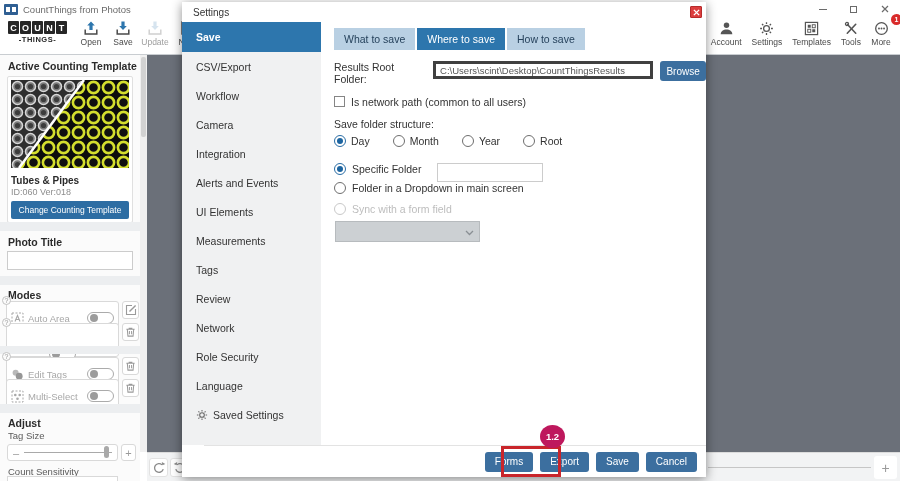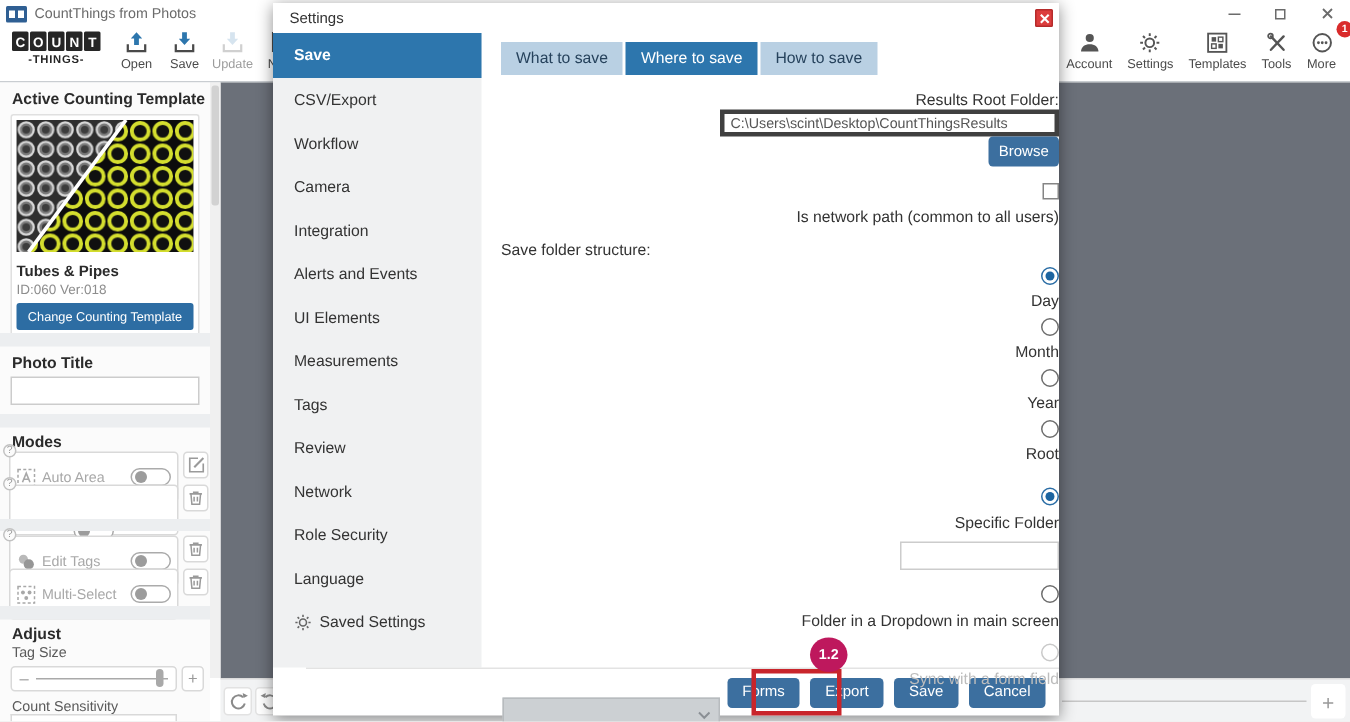--- a/index.html
+++ b/index.html
@@ -86,21 +86,21 @@
   .dlg-close{position:absolute;right:4px;top:4px;width:12px;height:12px;background:#dc3d3d;border:1px solid #b52b2b;
              border-radius:1px;display:flex;align-items:center;justify-content:center;}
   .dlg-body{flex:1;display:flex;min-height:0;}
   .dlg-nav{width:139px;flex:none;background:#f0f1f2;}
   .nav-item{height:29px;display:flex;align-items:center;padding-left:14px;font-size:10.5px;color:#333;gap:5px;}
   .nav-item.selected{background:#2d76ad;color:#fff;height:30px;font-weight:bold;}
   .dlg-content{flex:1;padding:4px 0 0 13px;position:relative;font-size:10.5px;}
   .tabs{display:flex;margin-top:2px;}
   .tab{padding:5px 10px;background:#b9d0e3;color:#26425c;margin-right:2px;font-size:10.5px;}
   .tab.active{background:#2d76ad;color:#fff;}
-  .frow{display:flex;align-items:flex-end;flex-direction:column;}
+  .frow{display:flex;align-items:flex-start;}
   .path-input{margin-left:6px;width:226px;height:18px;border:3px solid #404040;font-size:9.5px;color:#555;
               padding:0 4px;font-family:inherit;}
   .btn-blue{background:#3c6f9f;color:#fff;border-radius:3px;font-size:10px;display:flex;
             align-items:center;justify-content:center;height:20px;}
   .browse{width:47px;margin-left:7px;}
   .cb{width:11px;height:11px;border:1px solid #858585;background:#fff;flex:none;}
   .radio{width:12px;height:12px;border-radius:50%;border:1px solid #6e6e6e;background:#fff;position:relative;flex:none;}
   .radio.sel{border-color:#2a6da5;}
   .radio.sel::after{content:"";position:absolute;inset:2px;border-radius:50%;background:#1c64a0;}
   .radio.dis{border-color:#c9c9c9;}
@@ -414,21 +414,21 @@
           <input class="path-input" value="C:\Users\scint\Desktop\CountThingsResults" style="">
           <div class="btn-blue browse">Browse</div>
         </div>
 
         <div class="frow gap6" style="margin-top:11px;">
           <div class="cb"></div>
           <span>Is network path (common to all users)</span>
         </div>
 
         <div style="margin-top:10px;">Save folder structure:</div>
-        <div class="frow" style="margin-top:5px;gap:5px;">
+        <div class="frow" style="margin-top:5px;gap:23px;">
           <div class="frow gap5">
             <div class="radio sel"></div>
             <span>Day</span>
           </div>
           <div class="frow gap5">
             <div class="radio"></div>
             <span>Month</span>
           </div>
           <div class="frow gap5">
             <div class="radio"></div>
@@ -439,21 +439,21 @@
             <span>Root</span>
           </div>
         </div>
 
         <div class="frow gap6" style="margin-top:16px;">
           <div class="radio sel"></div>
           <span>Specific Folder</span>
           <input class="sf-input" value="" style="">
         </div>
 
-        <div class="frow gap6" style="margin-top:10px;">
+        <div class="frow gap6" style="">
           <div class="radio"></div>
           <span>Folder in a Dropdown in main screen</span>
         </div>
 
         <div class="frow gap6 dis-text" style="margin-top:9px;">
           <div class="radio dis"></div>
           <span>Sync with a form field</span>
         </div>
         <div class="dis-select">
           <svg width="9" height="6" viewBox="0 0 9 6">

